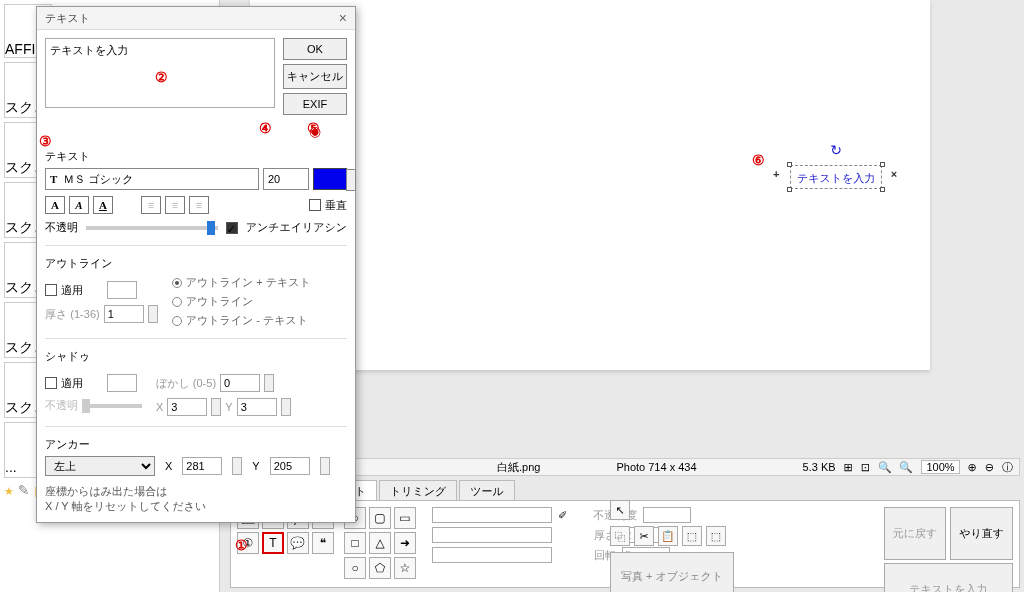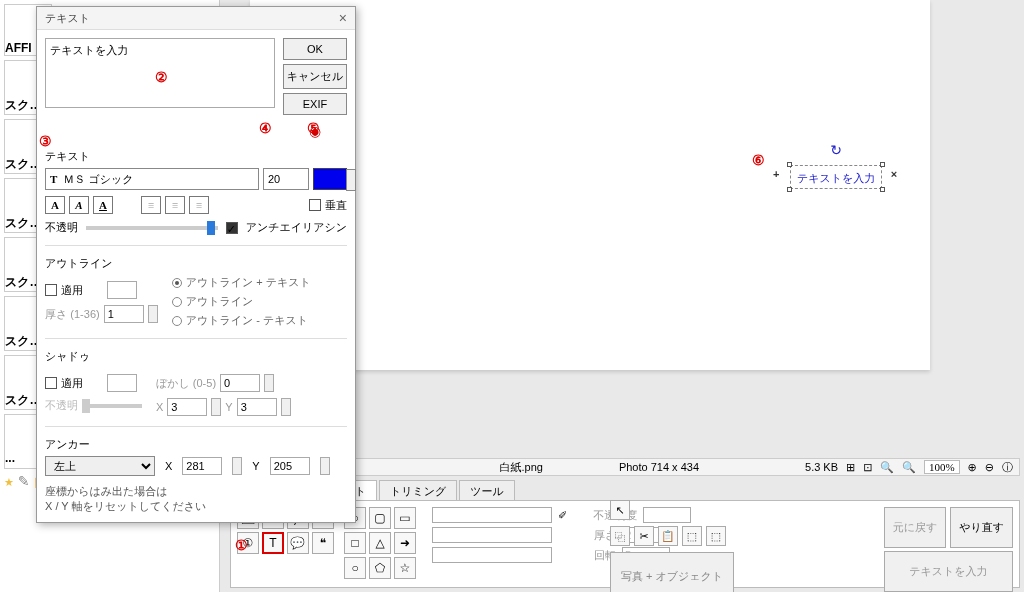--- a/index.html
+++ b/index.html
@@ -2,49 +2,49 @@
 <html><head>
 <meta charset="utf-8">
 <style>
 *{box-sizing:border-box;margin:0;padding:0;font-family:"Meiryo UI","MS PGothic",sans-serif;font-size:11px;}
 body{background:#f0f0f0;width:1024px;height:592px;position:relative;overflow:hidden;}
 .main{position:absolute;left:0;top:0;right:0;bottom:0;display:flex;}
 .thumbs{width:220px;background:#fff;border-right:1px solid #ccc;padding:4px;overflow:hidden;}
 .thumb-row{display:flex;gap:4px;margin-bottom:4px;}
 .thumb{width:48px;border:1px solid #ccc;}
 .thumb-img{height:36px;background:#fff;}
-.thumb-lbl{font-size:12px;white-space:nowrap;overflow:hidden;text-overflow:ellipsis;font-weight:bold;}
+.thumb-lbl{font-size:14px;white-space:nowrap;overflow:hidden;text-overflow:ellipsis;}
 .stars{margin-top:4px;font-size:14px;color:#888;}
 .stars .y{color:#f0c040;}
 .canvas-area{flex:1;background:#e9e9e9;position:relative;}
 .canvas{position:absolute;left:30px;top:0;width:680px;height:370px;background:#fff;box-shadow:0 2px 4px rgba(0,0,0,0.15);}
 .text-obj{position:absolute;left:570px;top:165px;border:1px dashed #888;padding:2px 6px;color:#2020d0;font-size:15px;}
 .text-obj .h{position:absolute;width:5px;height:5px;background:#fff;border:1px solid #555;}
 .text-obj .h1{left:-4px;top:-4px;}.text-obj .h2{right:-4px;top:-4px;}.text-obj .h3{left:-4px;bottom:-4px;}.text-obj .h4{right:-4px;bottom:-4px;}
 .text-plus{position:absolute;left:-18px;top:2px;font-weight:bold;color:#333;}
 .text-x{position:absolute;right:-16px;top:2px;font-weight:bold;color:#333;}
 .text-rot{position:absolute;left:50%;top:-24px;transform:translateX(-50%);font-size:14px;}
 .ann{position:absolute;color:#e00000;font-size:14px;font-weight:bold;}
 .statusbar{position:absolute;left:230px;right:4px;top:458px;height:18px;display:flex;align-items:center;gap:8px;background:#f4f4f4;border:1px solid #ccc;padding:0 6px;font-size:11px;}
 .statusbar .grow{flex:1;}
-.statusbar .zoom{border:1px solid #bbb;padding:0 4px;background:#fff;font-family:Liberation Serif, serif;}
+.statusbar .zoom{border:1px solid #bbb;padding:0 4px;background:#fff;}
 .tabs{position:absolute;left:230px;top:480px;display:flex;gap:2px;}
 .tab{padding:3px 10px;background:#eee;border:1px solid #bbb;border-bottom:none;font-size:11px;}
 .tab.active{background:#fff;}
 .tools{position:absolute;left:230px;top:500px;right:4px;bottom:4px;background:#fff;border:1px solid #bbb;padding:6px;display:flex;gap:10px;}
 .tool-grid{display:grid;grid-template-columns:repeat(4,22px);grid-auto-rows:22px;gap:3px;}
 .tool-btn{border:1px solid #aaa;background:#f8f8f8;display:flex;align-items:center;justify-content:center;font-size:12px;}
 .tool-btn.sel{border:2px solid #d00;}
 .shape-grid{display:grid;grid-template-columns:repeat(3,22px);grid-auto-rows:22px;gap:3px;}
 .props{margin-left:6px;}
 .props .row{display:flex;align-items:center;gap:6px;margin-bottom:4px;}
 .props input[type=text],.props select{width:48px;padding:1px 2px;border:1px solid #aaa;font-size:11px;}
 .props .color{width:120px;height:16px;border:1px solid #aaa;background:#fff;}
 .right-btns{margin-left:auto;display:flex;flex-direction:column;gap:3px;}
-.right-btns button{padding:12px 8px;border:1px solid #aaa;background:#f0f0f0;}
+.right-btns button{padding:18px 8px;border:1px solid #aaa;background:#f0f0f0;}
 .extra-btns{position:absolute;left:610px;top:500px;}
 .extra-btns .row{display:flex;gap:4px;margin-bottom:6px;}
 .extra-btns .ib{width:20px;height:20px;border:1px solid #aaa;background:#f8f8f8;display:flex;align-items:center;justify-content:center;}
 .extra-btns .photo{padding:16px 10px;border:1px solid #aaa;background:#f0f0f0;color:#888;}
 
 
 .dialog{position:absolute;left:36px;top:6px;width:320px;background:#fff;border:1px solid #999;box-shadow:2px 2px 8px rgba(0,0,0,0.3);}
 .dlg-title{display:flex;align-items:center;padding:3px 8px;background:#f4f4f4;border-bottom:1px solid #ddd;}
 .dlg-title .t{flex:1;color:#444;}
 .dlg-title .x{color:#666;cursor:pointer;font-size:14px;}

